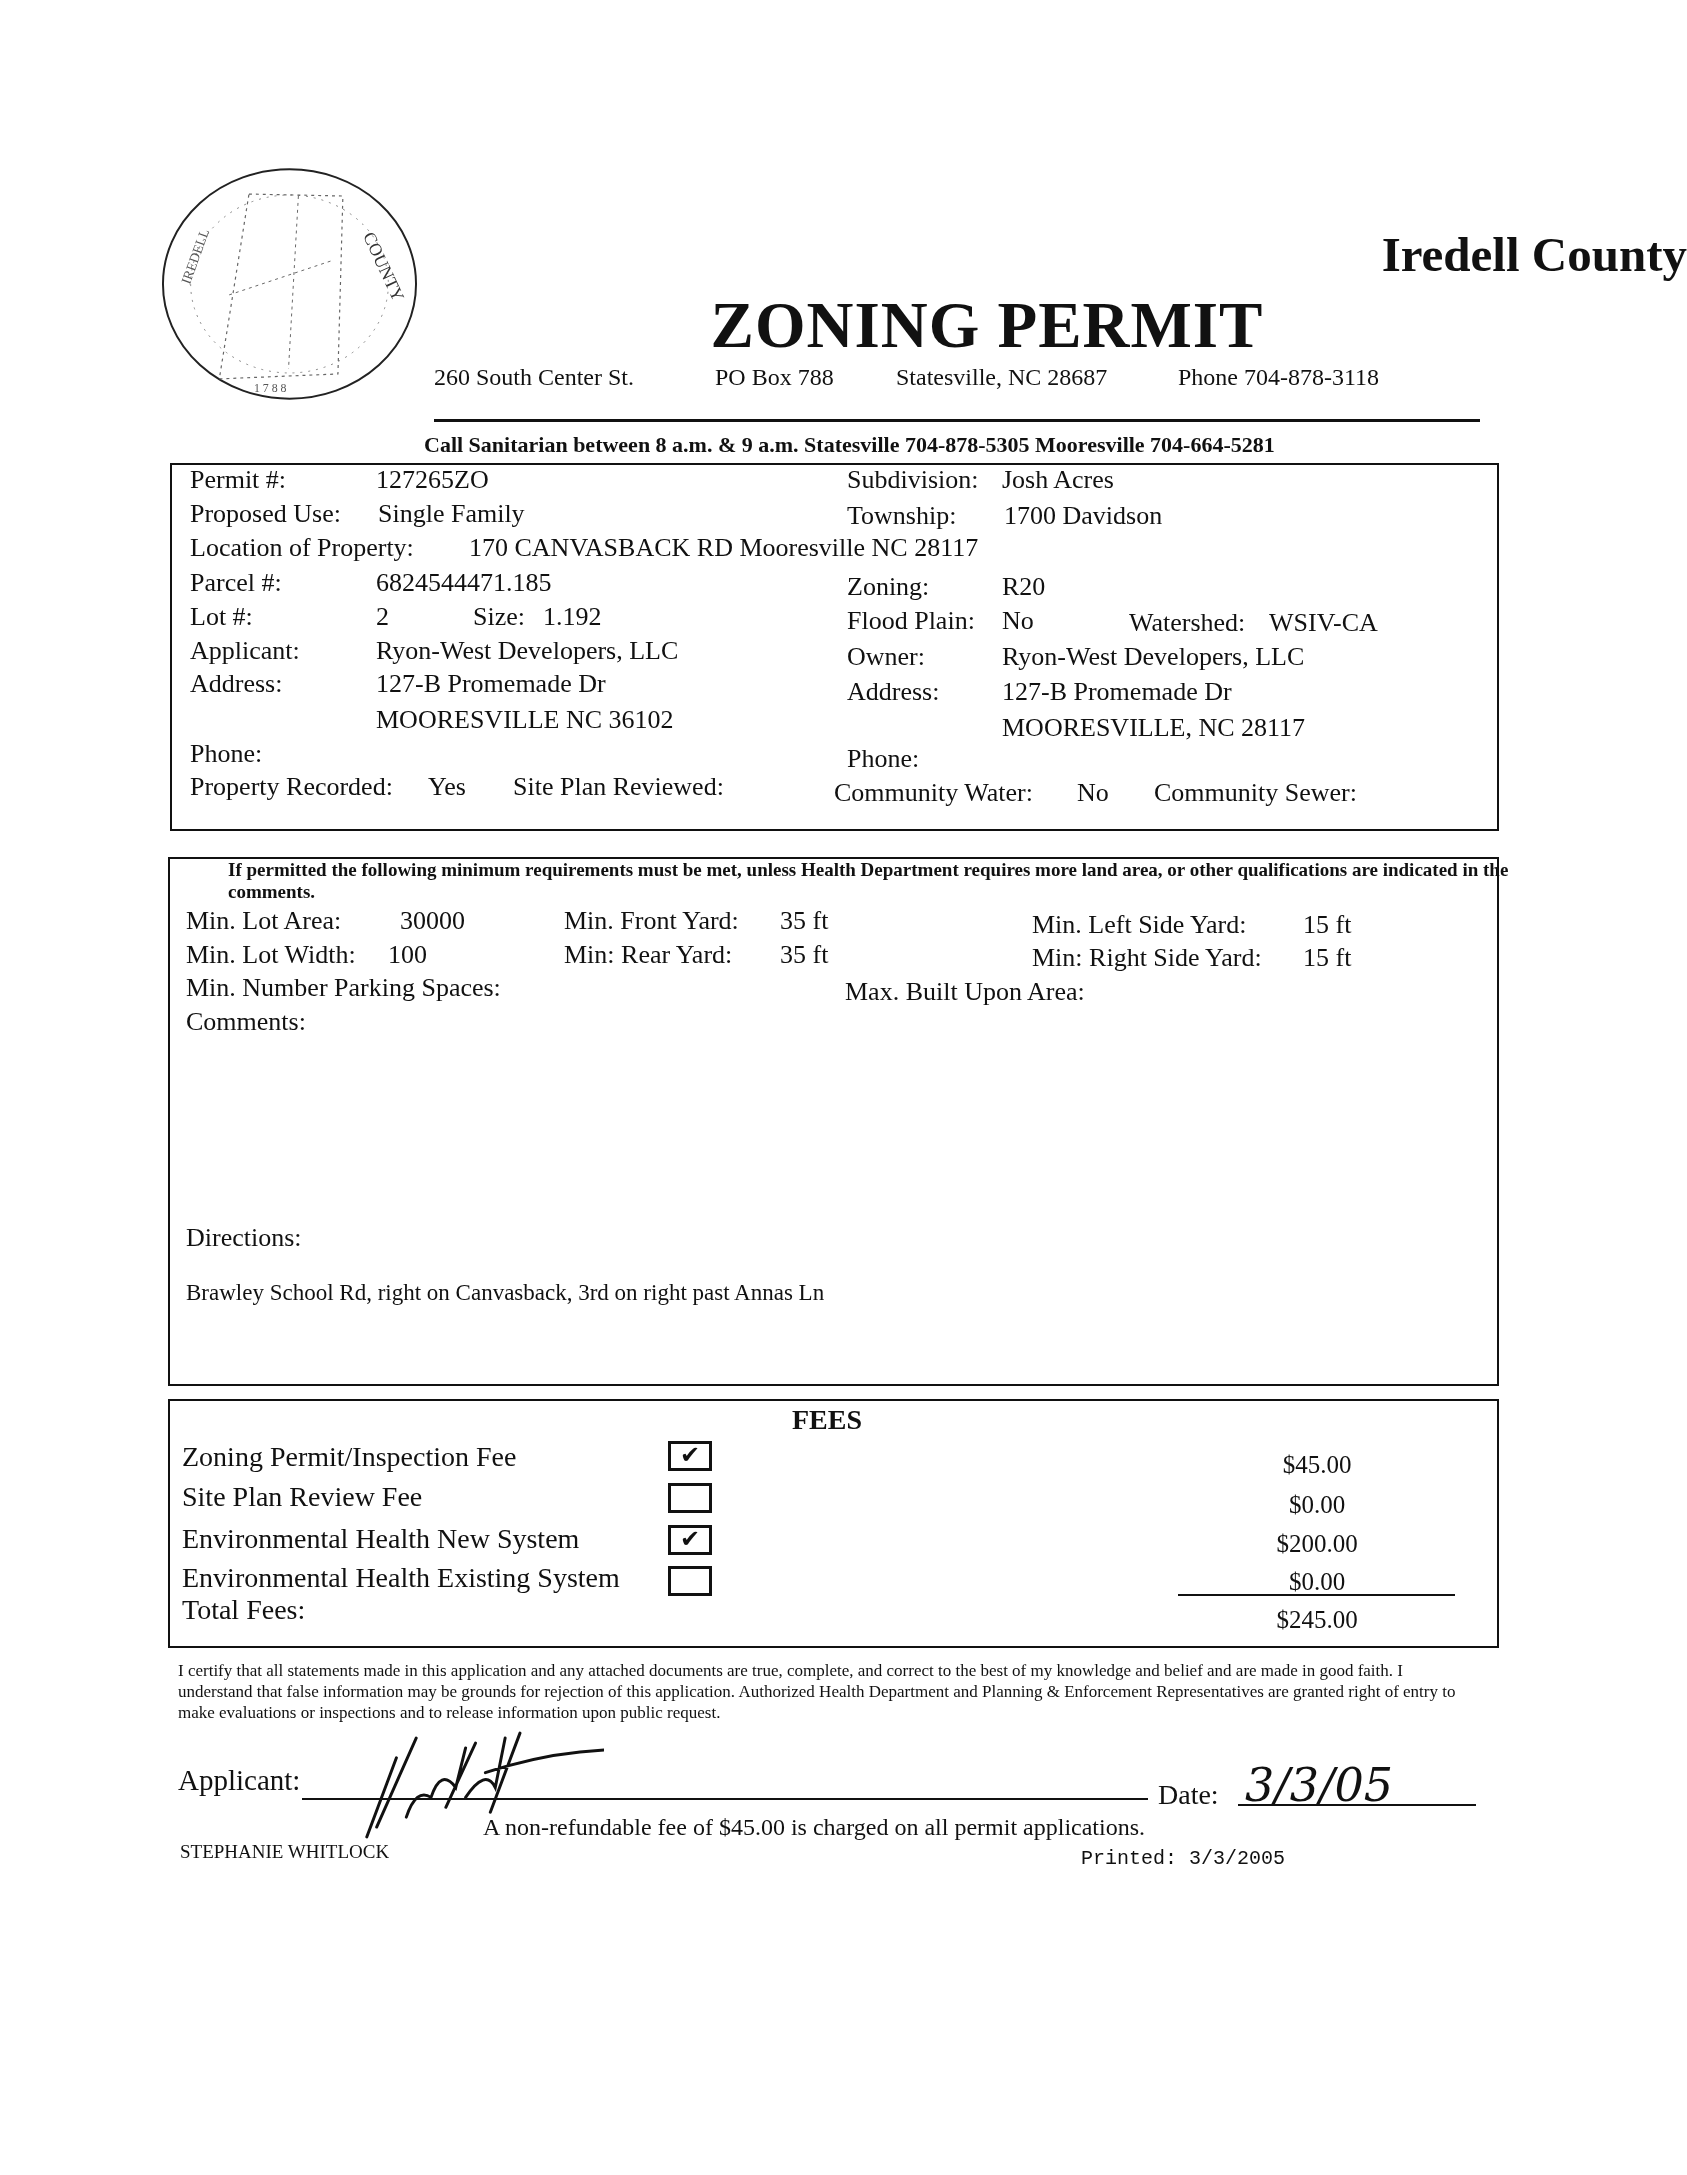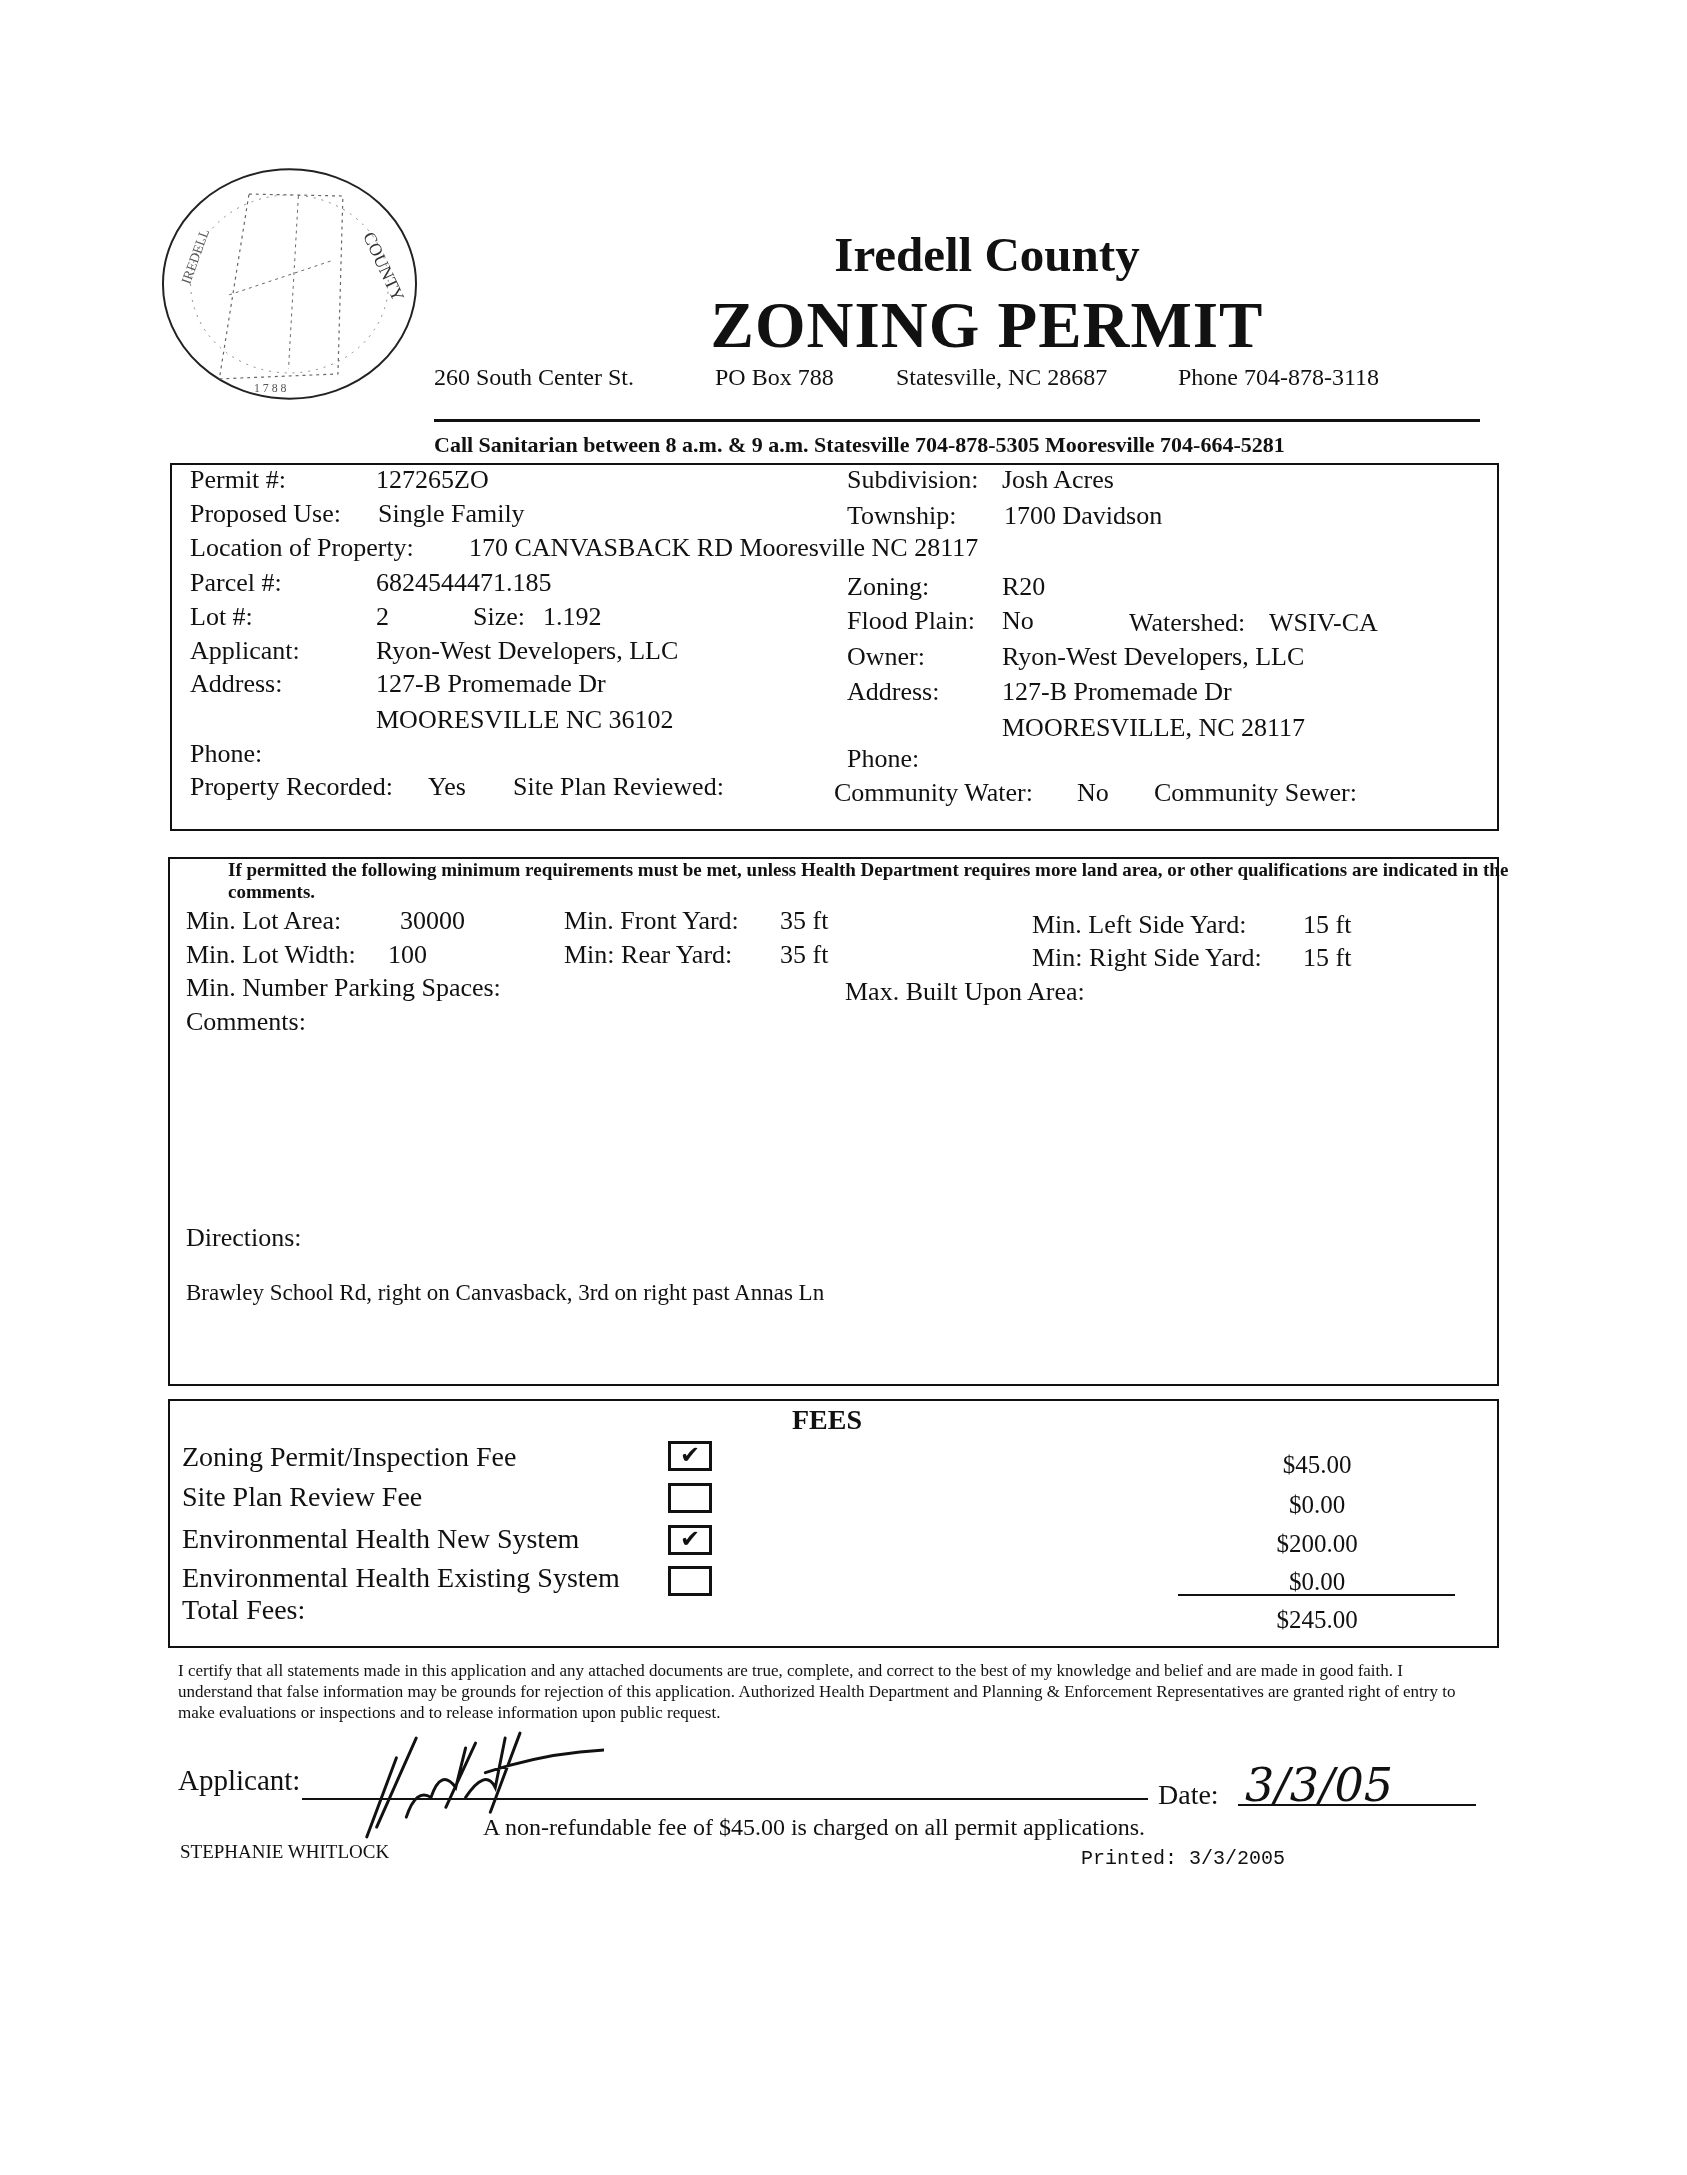--- a/index.html
+++ b/index.html
@@ -1,24 +1,24 @@
 <!DOCTYPE html>
 <html><head>
   <meta charset="utf-8">
   <style>
     html, body { margin: 0; padding: 0; background: #ffffff; }
     body { width: 1687px; height: 2175px; position: relative; overflow: hidden;
            font-family: "Liberation Serif", "DejaVu Serif", serif; color: #111; }
     .abs { position: absolute; white-space: nowrap; }
     .seal { position: absolute; left: 160px; top: 166px; width: 259px; height: 236px; }
-    .title-county { left: 0; width: 1687px; top: 226px; text-align: center; font-size: 49px; font-weight: bold; padding-left: 287px; box-sizing: border-box; }
+    .title-county { left: 0; width: 1687px; top: 226px; text-align: right; font-size: 49px; font-weight: bold; padding-left: 287px; box-sizing: border-box; }
     .title-permit { left: 0; width: 1687px; top: 288px; text-align: center; font-size: 65px; font-weight: bold; letter-spacing: 1px; padding-left: 287px; box-sizing: border-box; }
     .addr { top: 364px; font-size: 24px; }
     .hrule { position: absolute; left: 434px; top: 419px; width: 1046px; height: 3px; background: #111; }
-    .sanitarian { left: 434px; top: 432px; font-size: 22px; font-weight: bold; }
+    .sanitarian { left: 424px; top: 432px; font-size: 22px; font-weight: bold; }
     .box { position: absolute; border: 2px solid #111; box-sizing: border-box; }
     .f { font-size: 26px; }
     .box2-note { font-size: 19px; font-weight: bold; line-height: 22px; }
     .fee-label { font-size: 28px; }
     .fee-amt { font-size: 25px; text-align: center; width: 158px; }
     .chk { position: absolute; width: 44px; height: 30px; border: 3px solid #111; box-sizing: border-box;
            font-size: 24px; line-height: 22px; text-align: center; font-family: "DejaVu Sans", sans-serif; }
     .fees-title { font-size: 28px; font-weight: bold; }
     .total-rule { position: absolute; left: 1178px; top: 1594px; width: 277px; height: 2px; background: #111; }
     .certify { left: 178px; top: 1660px; font-size: 17px; line-height: 21px; white-space: normal; width: 1287px; }

